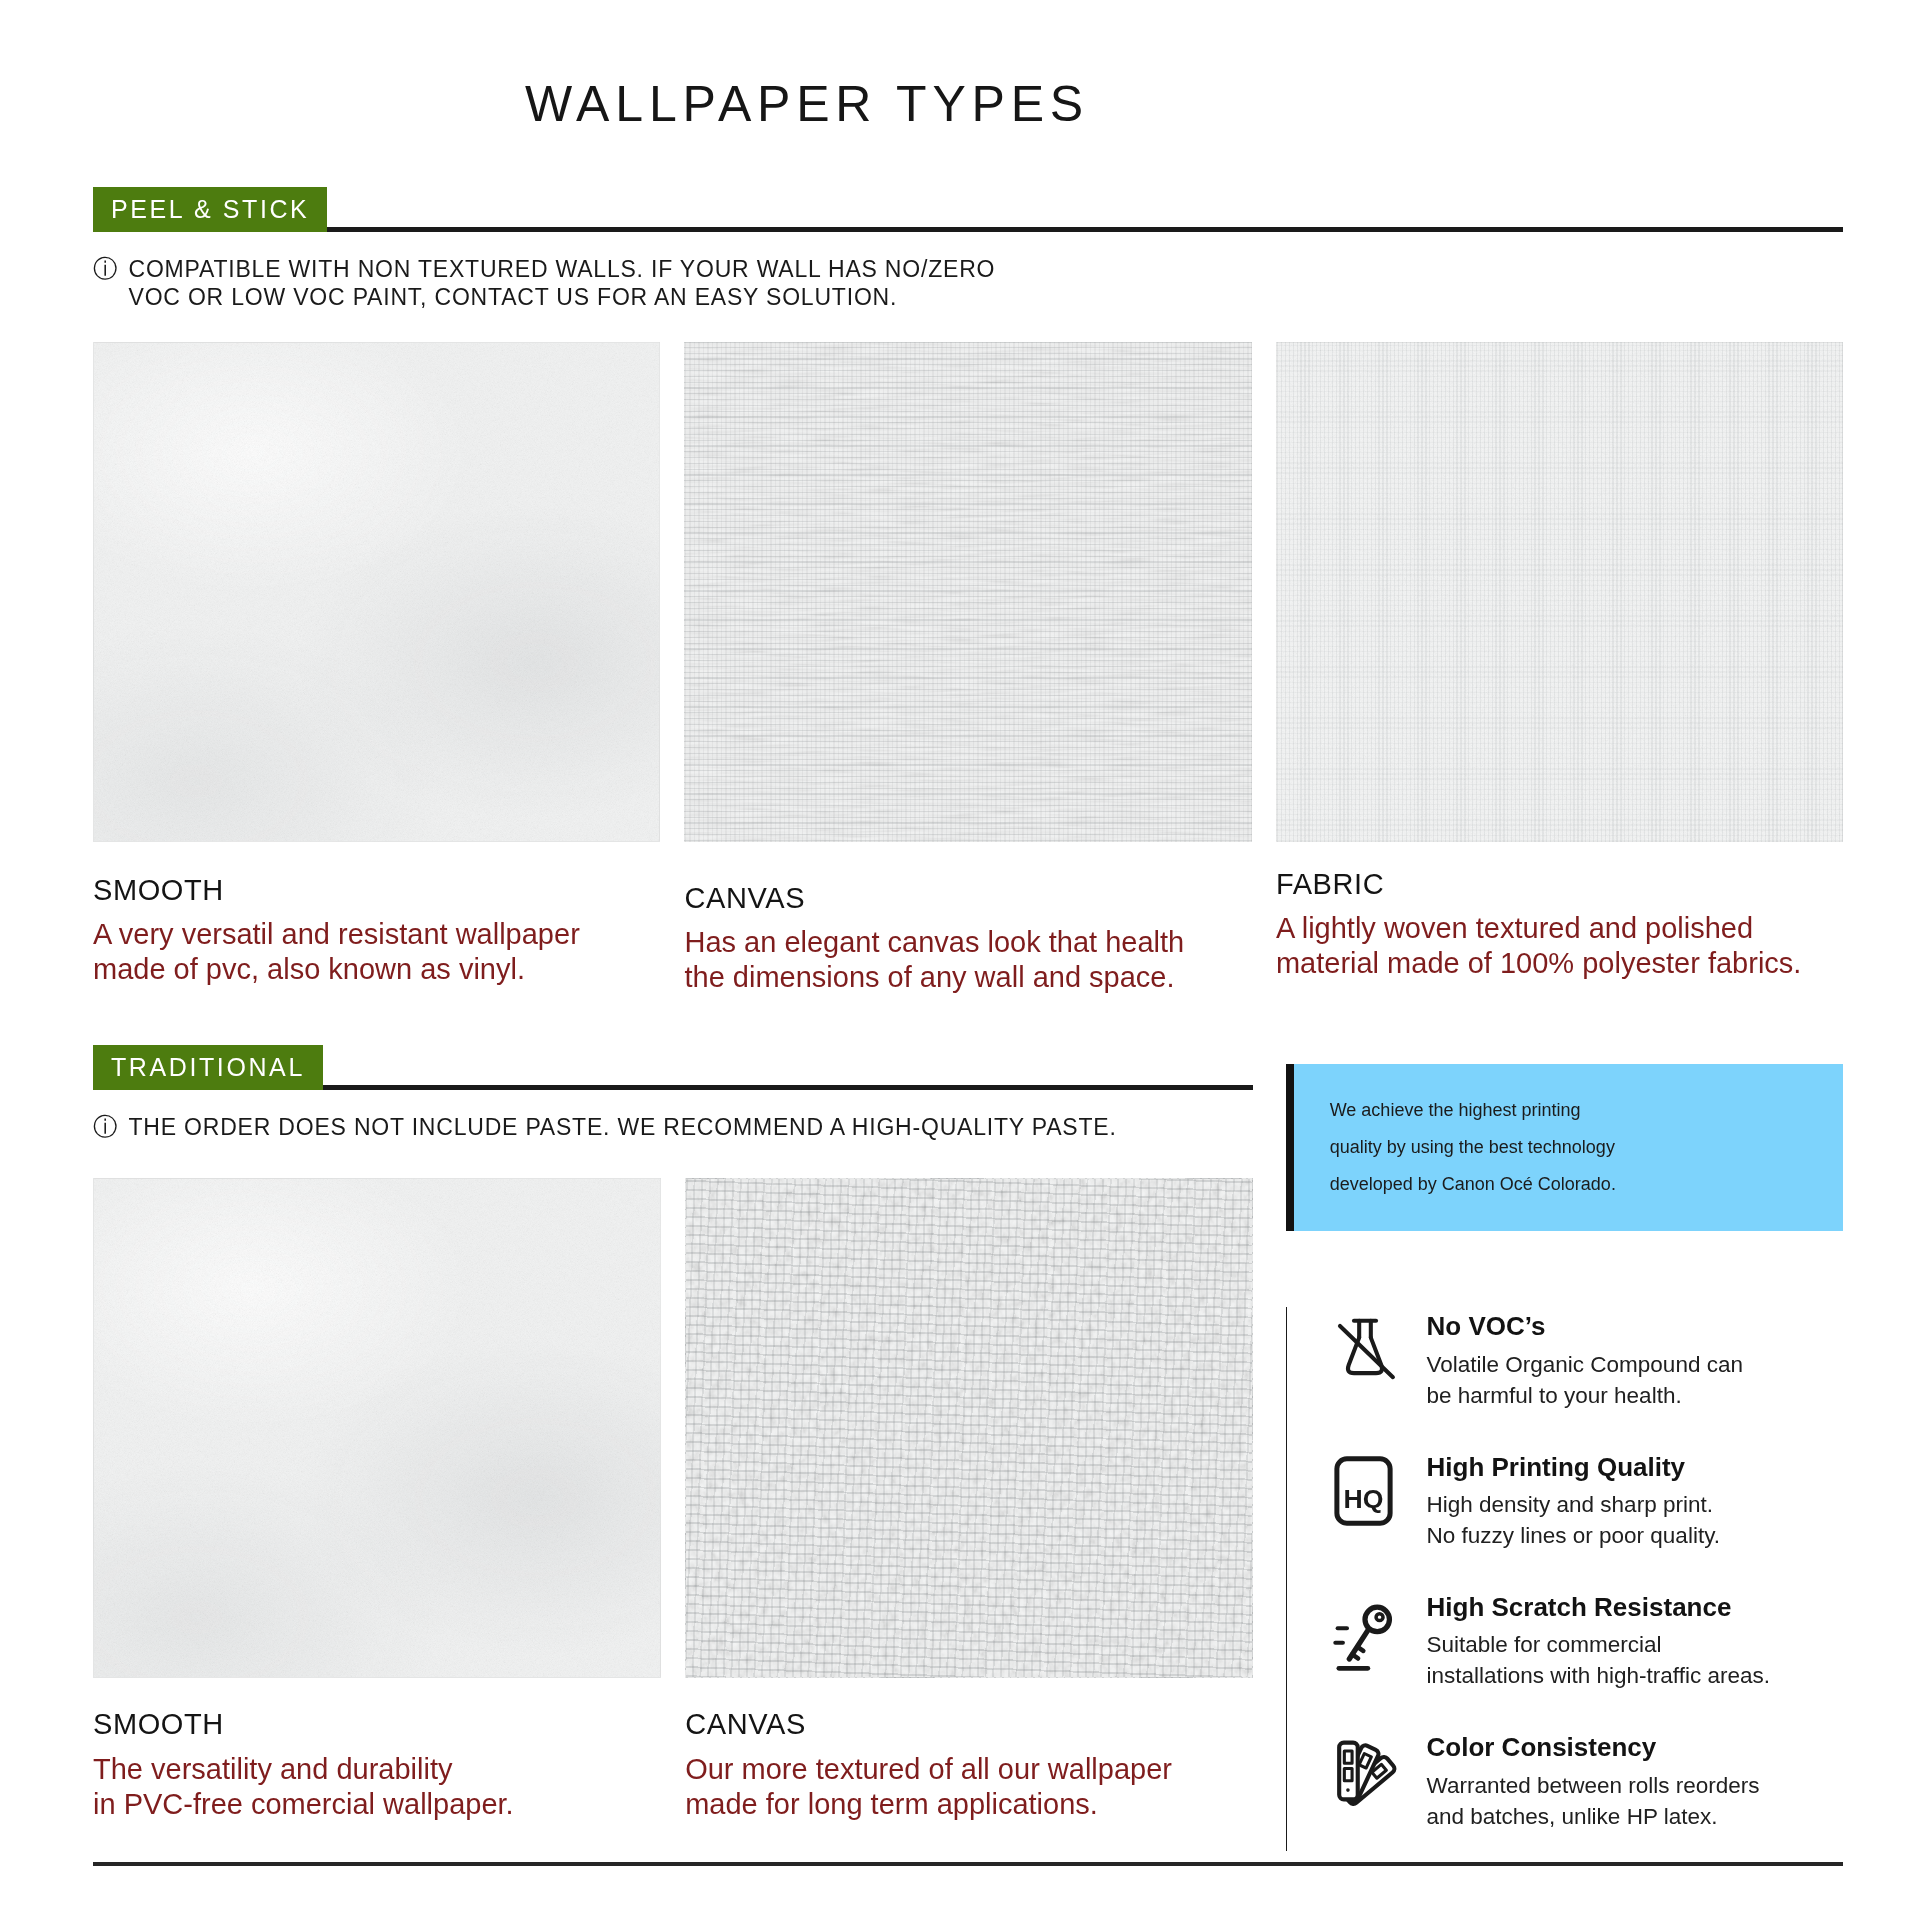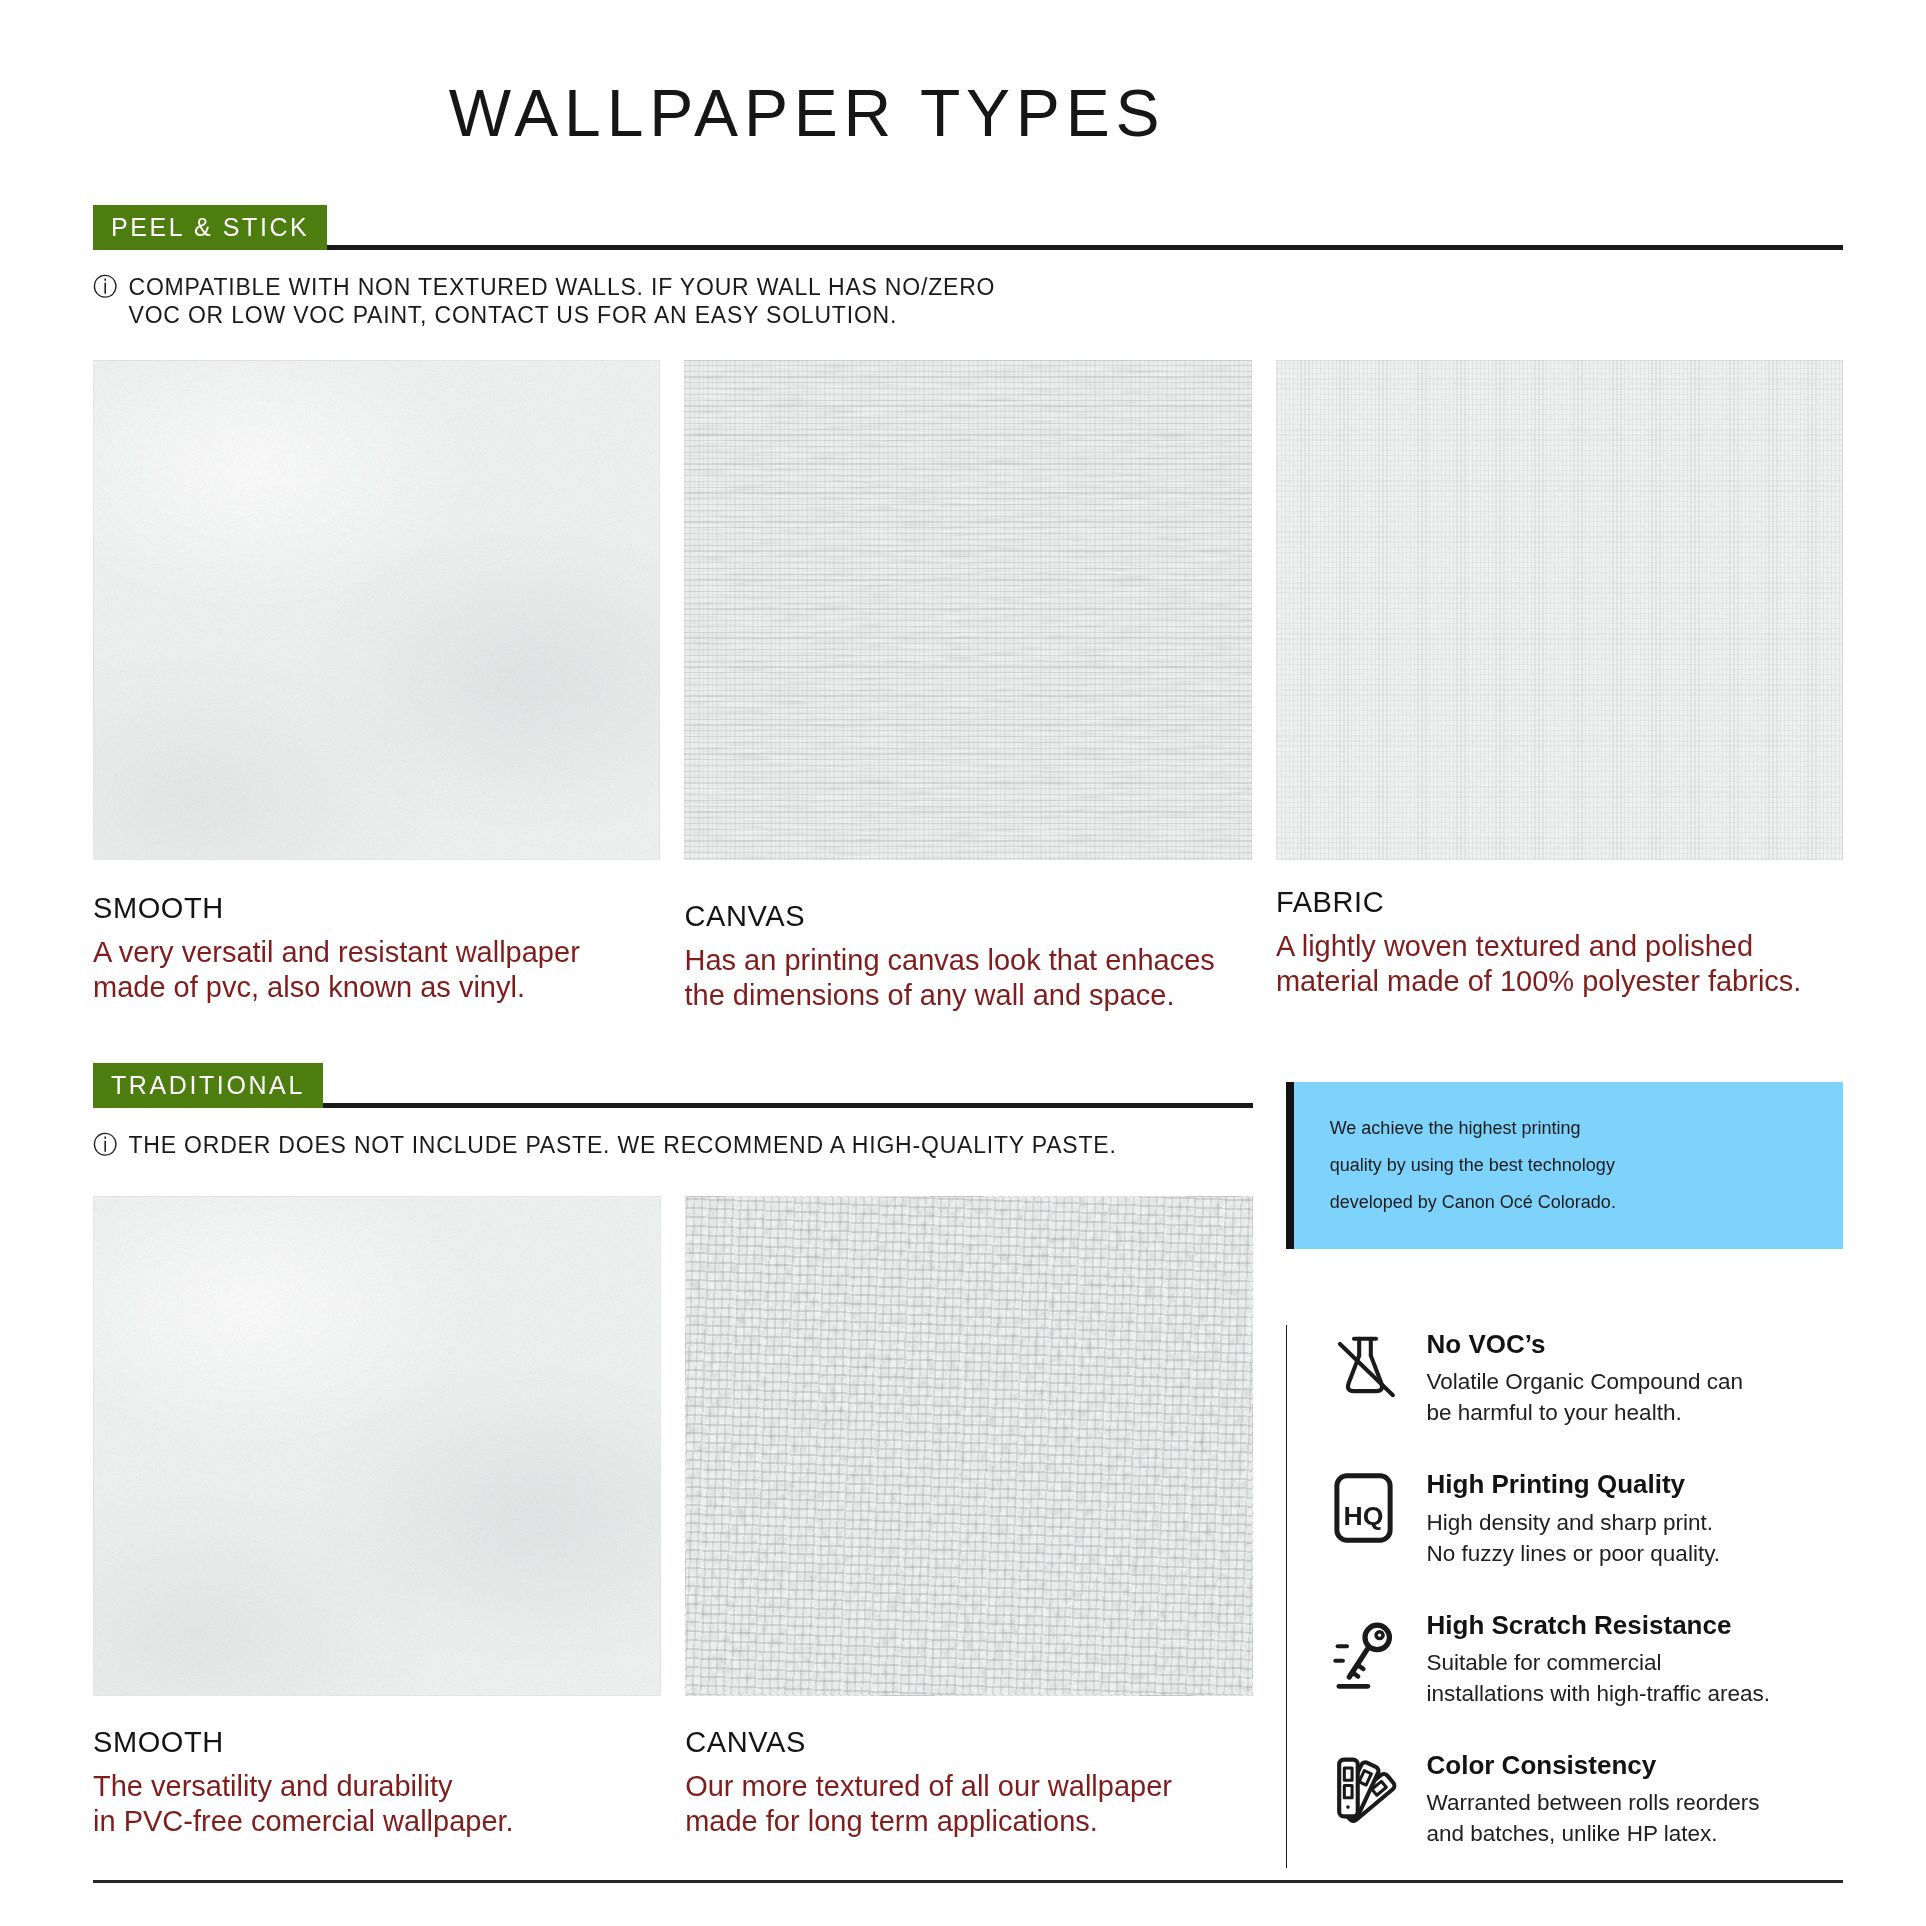--- a/index.html
+++ b/index.html
@@ -1,21 +1,21 @@
 <!DOCTYPE html>
 <html style="font-size:10.3px"><head>
 <meta charset="utf-8">
 <style>
   html,body{margin:0;padding:0;background:#fff;}
   .page{width:1926px;height:1926px;background:#ffffff;color:#141414;
         font-family:"Liberation Sans","DejaVu Sans",sans-serif;overflow:hidden;}
   .content{padding:0 83px 0 93px;}
 
   
-  .title{margin-top:77px;width:1428px;text-align:center;font-size:66px;
+  .title{margin-top:77px;width:1428px;text-align:center;font-size:50px;
          letter-spacing:5.8px;line-height:1.1;font-weight:400;color:#161616;}
 
   
   .bar{display:flex;align-items:flex-end;}
   .chip{background:#4d7c0f;color:#ffffff;height:45px;display:flex;align-items:center;
         padding:0 18px;font-size:25px;font-weight:500;letter-spacing:2.6px;}
   .rule{flex:1;height:5.1px;background:#1a1a1a;}
   .bar-peel{margin-top:55px;}
   .bar-trad{}
 
@@ -128,21 +128,21 @@
         </div>
       </div>
       <div>
         <div class="swatch tex-canvas-fine">
           <svg class="grain" viewBox="0 0 881 775" width="566" height="498">
               <rect width="100%" height="100%" filter="url(#f-weave)" opacity="0.28"></rect>
             </svg>
         </div>
         <div class="type-label mt-b">CANVAS</div>
         <div class="type-desc">
-          <span>Has an printing canvas look that enhaces</span>
+          <span>Has an elegant canvas look that health</span>
           <span>the dimensions of any wall and space.</span>
         </div>
       </div>
       <div>
         <div class="swatch tex-fabric">
           <svg class="grain" viewBox="0 0 881 775" width="566" height="498">
               <rect width="100%" height="100%" filter="url(#f-grain)" opacity="0.14"></rect>
             </svg>
         </div>
         <div class="type-label mt-c">FABRIC</div>

